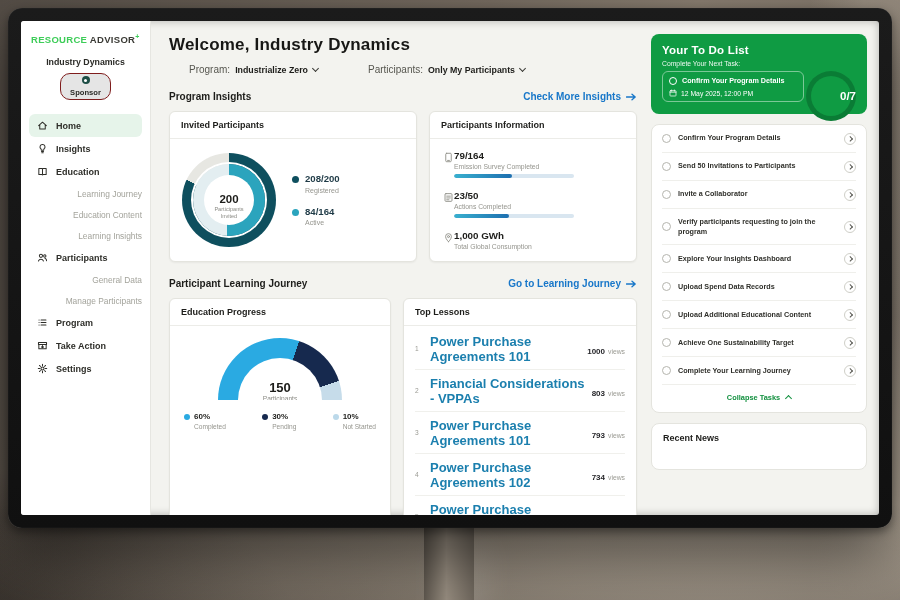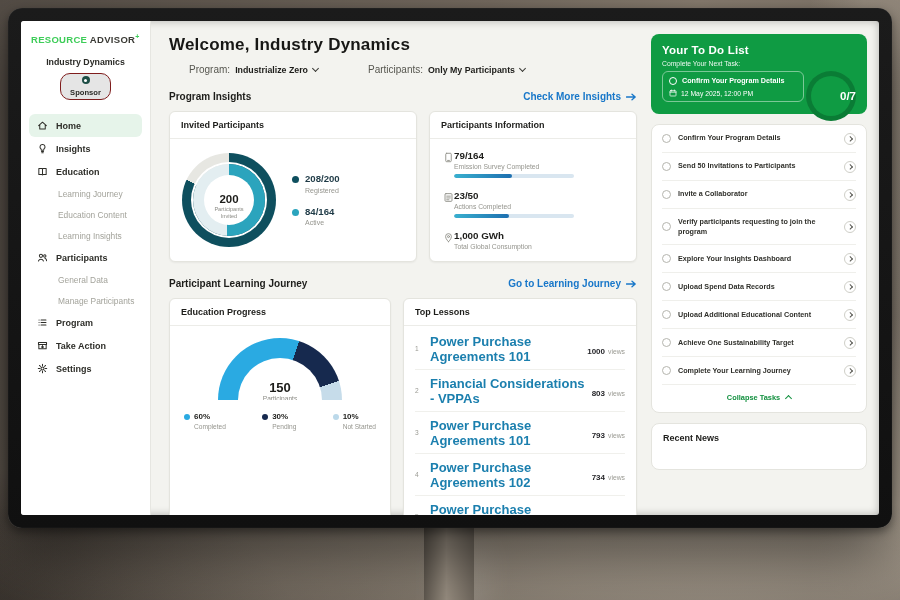--- a/index.html
+++ b/index.html
@@ -39,21 +39,21 @@
   .badge { display:flex; align-items:center; gap:4px; border:1px solid #7f1d1d; border-radius:10px;
     padding:2px 9px; font-size:7.6px; font-weight:bold; color:#2b2b27; background:#e5e5e5;flex-direction:column; }
   .badge-ico { width:8px; height:8px; border-radius:50%; background:#1e4e46; position:relative; }
   .badge-ico::after { content:""; position:absolute; left:2.5px; top:2.5px; width:3px; height:3px;
     border-radius:50%; background:#fff; }
   .nav { margin-top:14px; }
   .nav-item { display:flex; align-items:center; gap:8px; height:23px; padding:0 8px;
     font-size:9px; font-weight:600; color:#2e2e29; border-radius:6px; cursor:pointer; }
   .nav-item.active { background:#e6f4ea; }
   .nav-sub { height:21px; display:flex; align-items:center; padding-left:29px;
-    font-size:8.4px; color:#a3a39b; cursor:pointer; }
+    font-size:8.4px; color:#a3a39b; cursor:pointer;justify-content:flex-end; }
   .nico { width:11px; height:11px; flex-shrink:0; }
   .nico * { fill:none; stroke:currentColor; stroke-width:1.1; stroke-linecap:round; stroke-linejoin:round; }
 
   
   .main { flex:1; min-width:0; padding:14px 14px 0 18px; }
   .welcome { font-size:17px; font-weight:bold; color:#17171５; color:#171715; letter-spacing:.2px; }
   .filters { display:flex; gap:30px; margin-top:9px; align-items:center; }
   .filter { display:flex; align-items:center; gap:5px; cursor:pointer; }
   .f-label { font-size:10px; color:#56564f;padding-left:20px; }
   .f-value { font-size:8.8px; font-weight:bold; color:#1d1d1a; }

